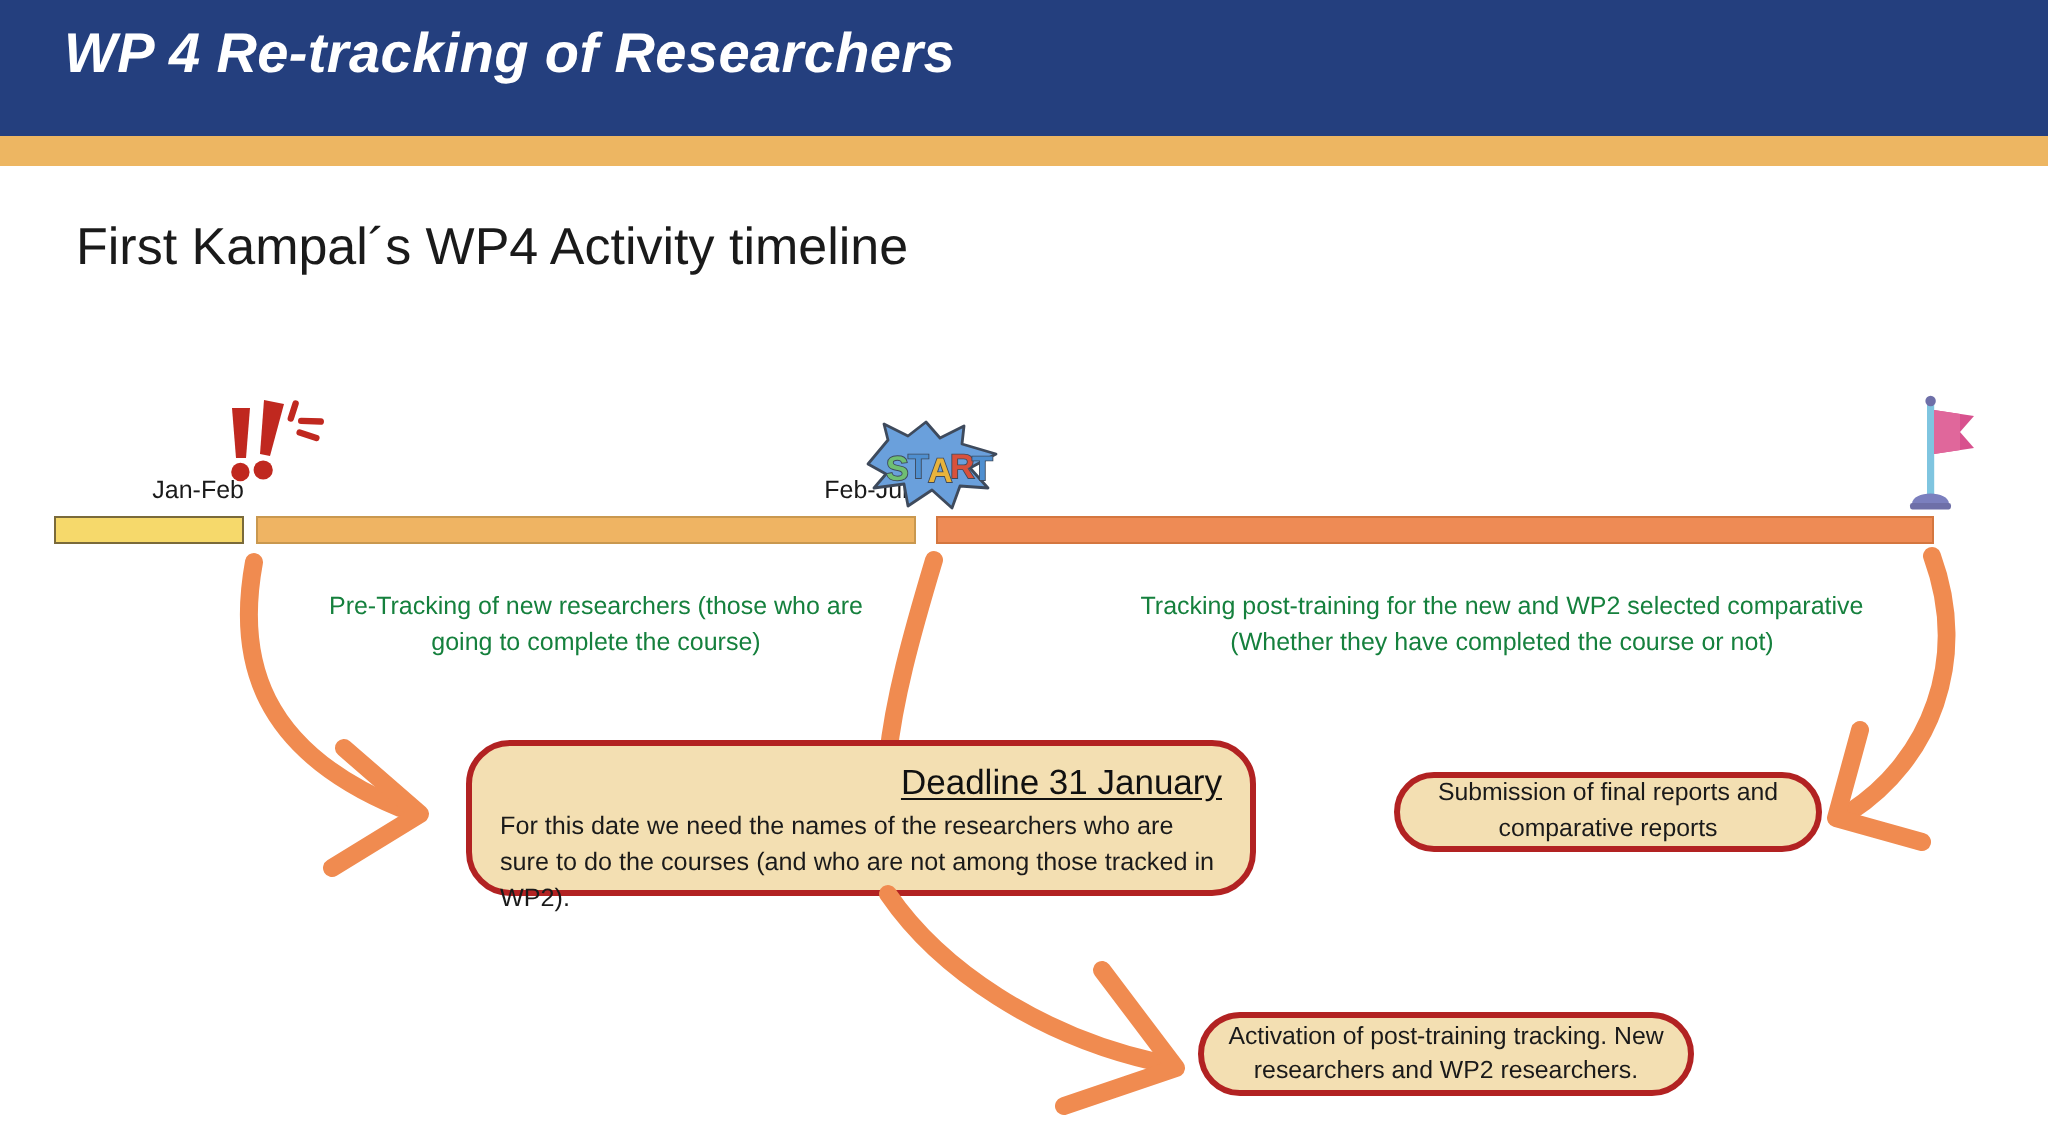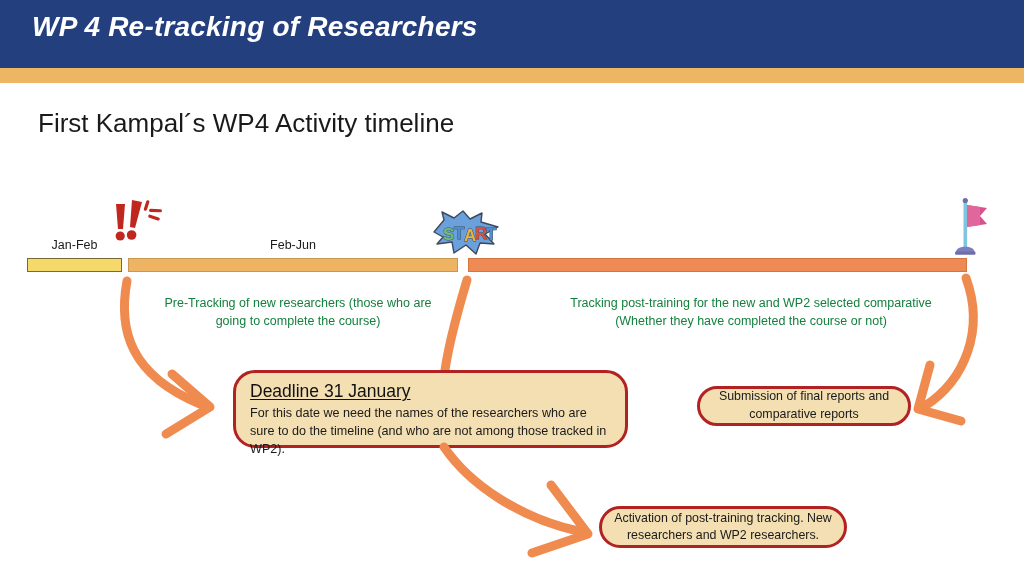--- a/index.html
+++ b/index.html
@@ -62,21 +62,21 @@
   .bar-3 {
     left: 468px; width: 499px;
     background: #EE8B55;
     border: 1.2px solid #d4763f;
   }
 
   .bar-label {
     position: absolute;
     top: 238px;
     font-size: 12.5px; color: #1a1a1a;
-    text-align: center;
+    text-align: right;
     white-space: nowrap;
   }
   .lbl-1 { left: 27px;  width: 95px; }
   .lbl-2 { left: 128px; width: 330px; }
   .lbl-3 { left: 468px; width: 499px; }
 
   
   .phase-desc {
     position: absolute;
     font-size: 12.5px; color: #15803d;
@@ -100,20 +100,21 @@
     width: 395px; height: 78px;
     padding: 8px 14px 8px 14px;
     border-radius: 22px;
   }
   .deadline-title {
     font-size: 17.5px;
     text-decoration: underline;
     text-underline-offset: 2px;
     margin-bottom: 3px;
     color: #111;
+    text-align: right;
   }
   .deadline-body {
     font-size: 12.6px;
     line-height: 1.42;
     color: #1a1a1a;
   }
   .callout-submission {
     left: 697px; top: 386px;
     width: 214px; height: 40px;
     border-radius: 21px;
@@ -181,21 +182,21 @@
     </g>
 
     <g>
       <path d="M966,278 C985,330 965,380 925,406" stroke="#F08B50" stroke-width="9" fill="none" stroke-linecap="round"></path>
       <path d="M930,365 L918,409 L961,421" stroke="#F08B50" stroke-width="9" fill="none" stroke-linecap="round" stroke-linejoin="round"></path>
     </g>
   </svg>
 
   <div class="callout callout-deadline">
     <div class="deadline-title">Deadline 31 January</div>
-    <div class="deadline-body">For this date we need the names of the researchers who are sure to do the timeline (and who are not among those tracked in WP2).</div>
+    <div class="deadline-body">For this date we need the names of the researchers who are sure to do the courses (and who are not among those tracked in WP2).</div>
   </div>
 
   <div class="callout callout-submission">
     <span>Submission of final reports and comparative reports</span>
   </div>
 
   <div class="callout callout-activation">
     <span>Activation of post-training tracking. New researchers and WP2 researchers.</span>
   </div>
 

